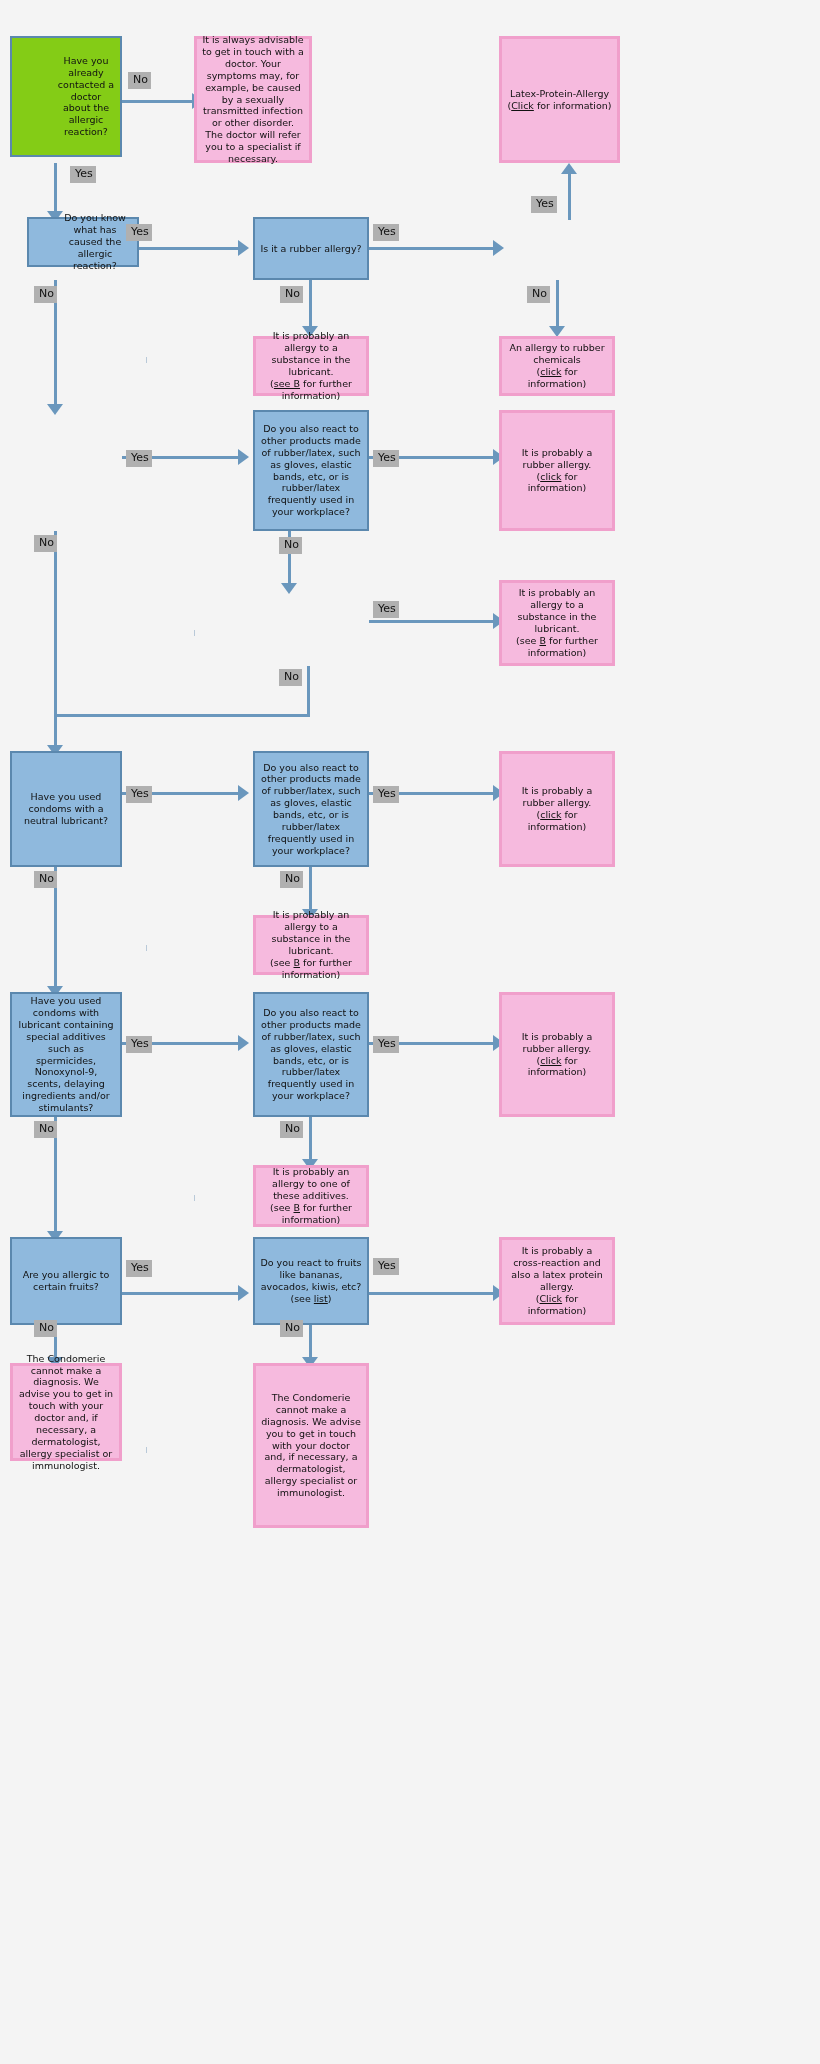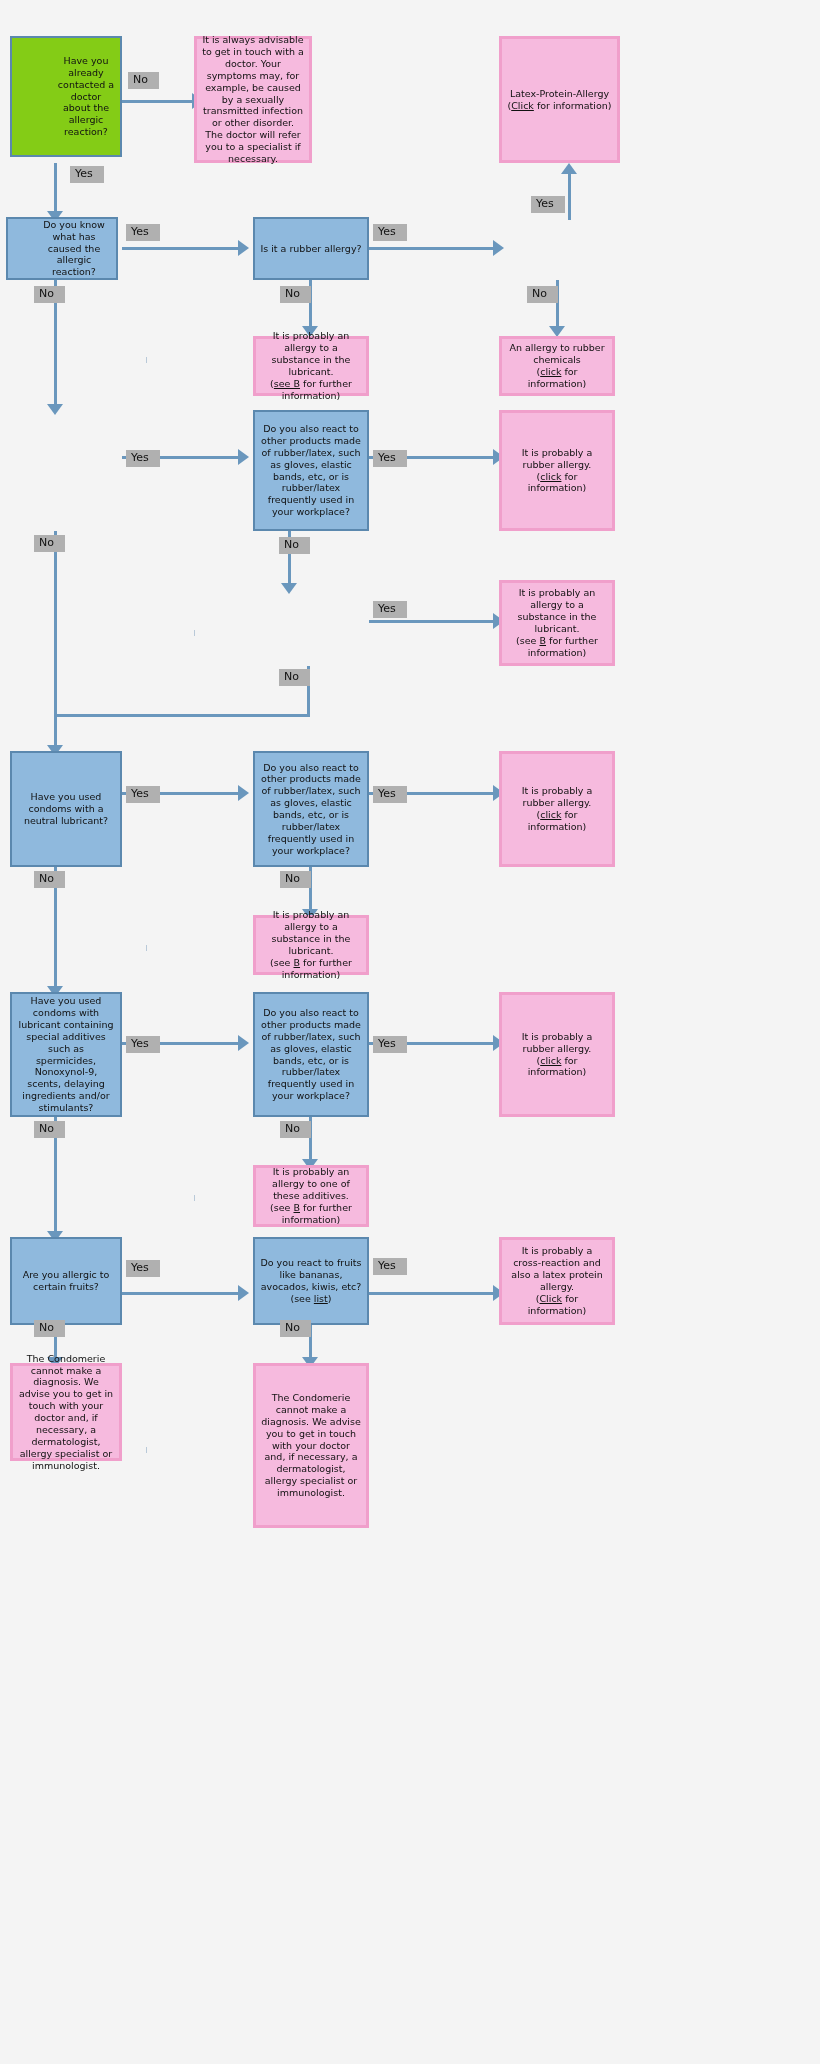--- a/index.html
+++ b/index.html
@@ -36,21 +36,21 @@
     background: #f6bade;
     border: 3px solid #f09fcb;
     font-size: 9.5px;
   }
   .lbl {
     position: absolute;
     background: #b0b0b0;
     color: #111;
     font-size: 11px;
     line-height: 14px;
-    padding: 1px 11px 2px 5px;
+    padding: 1px 3px 2px 5px;
     z-index: 6;
     white-space: nowrap;
     font-family: "DejaVu Sans", sans-serif;
   }
   .edge {
     position: absolute;
     background: #6a97bd;
     z-index: 1;
   }
   .arrow {
@@ -206,21 +206,21 @@
     <div class="inner">It is always advisable to get in touch with a doctor. Your symptoms may, for example, be caused by a sexually transmitted infection or other disorder. The doctor will refer you to a specialist if necessary.</div>
   </div>
 
   <div class="node a" style="left: 499px; top: 36px; width: 121px; height: 127px; background: rgb(246, 186, 222); border-color: rgb(240, 159, 203);">
     <div class="inner">
       <span>Latex-Protein-Allergy</span><br>
       (<u>Click</u><span> for information)</span>
     </div>
   </div>
 
-  <div class="node q" style="left: 6px; top: 217px; width: 112px; height: 63px; background: rgb(143, 185, 221); border-color: rgb(91, 136, 174); padding-left: 24px;">
+  <div class="node q" style="left: 27px; top: 217px; width: 112px; height: 50px; background: rgb(143, 185, 221); border-color: rgb(91, 136, 174); padding-left: 24px;">
     <div class="inner">Do you know what has caused the allergic reaction?</div>
   </div>
 
   <div class="node q" style="left: 253px; top: 217px; width: 116px; height: 63px; background: rgb(143, 185, 221); border-color: rgb(91, 136, 174);">
     <div class="inner">Is it a rubber allergy?</div>
   </div>
 
 
   <div class="node a" style="left: 253px; top: 336px; width: 116px; height: 60px; background: rgb(246, 186, 222); border-color: rgb(240, 159, 203);">
     <div class="inner">

